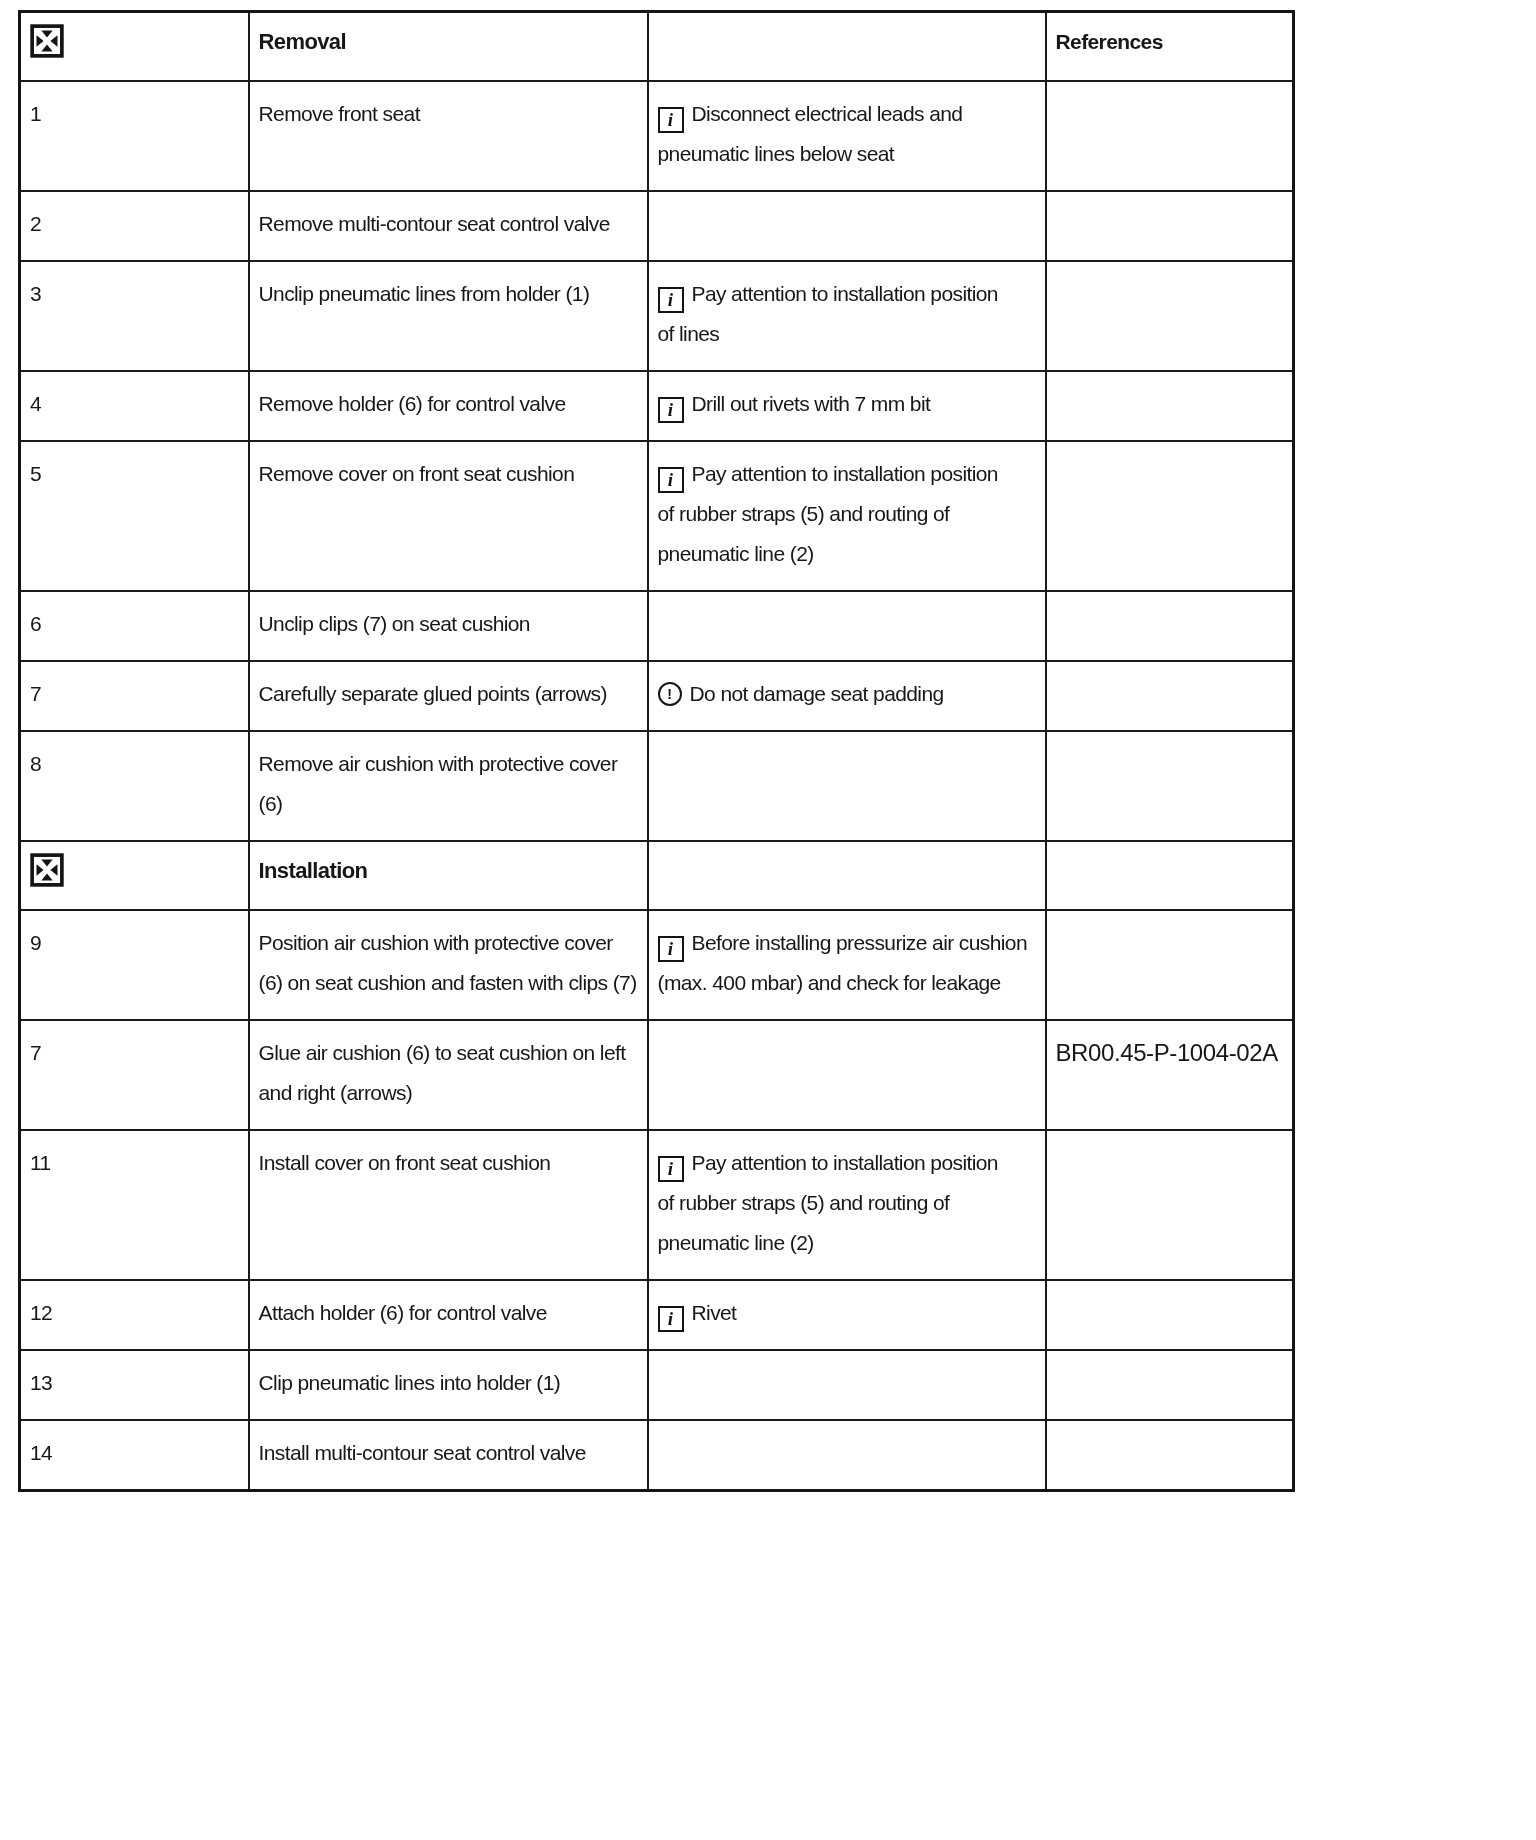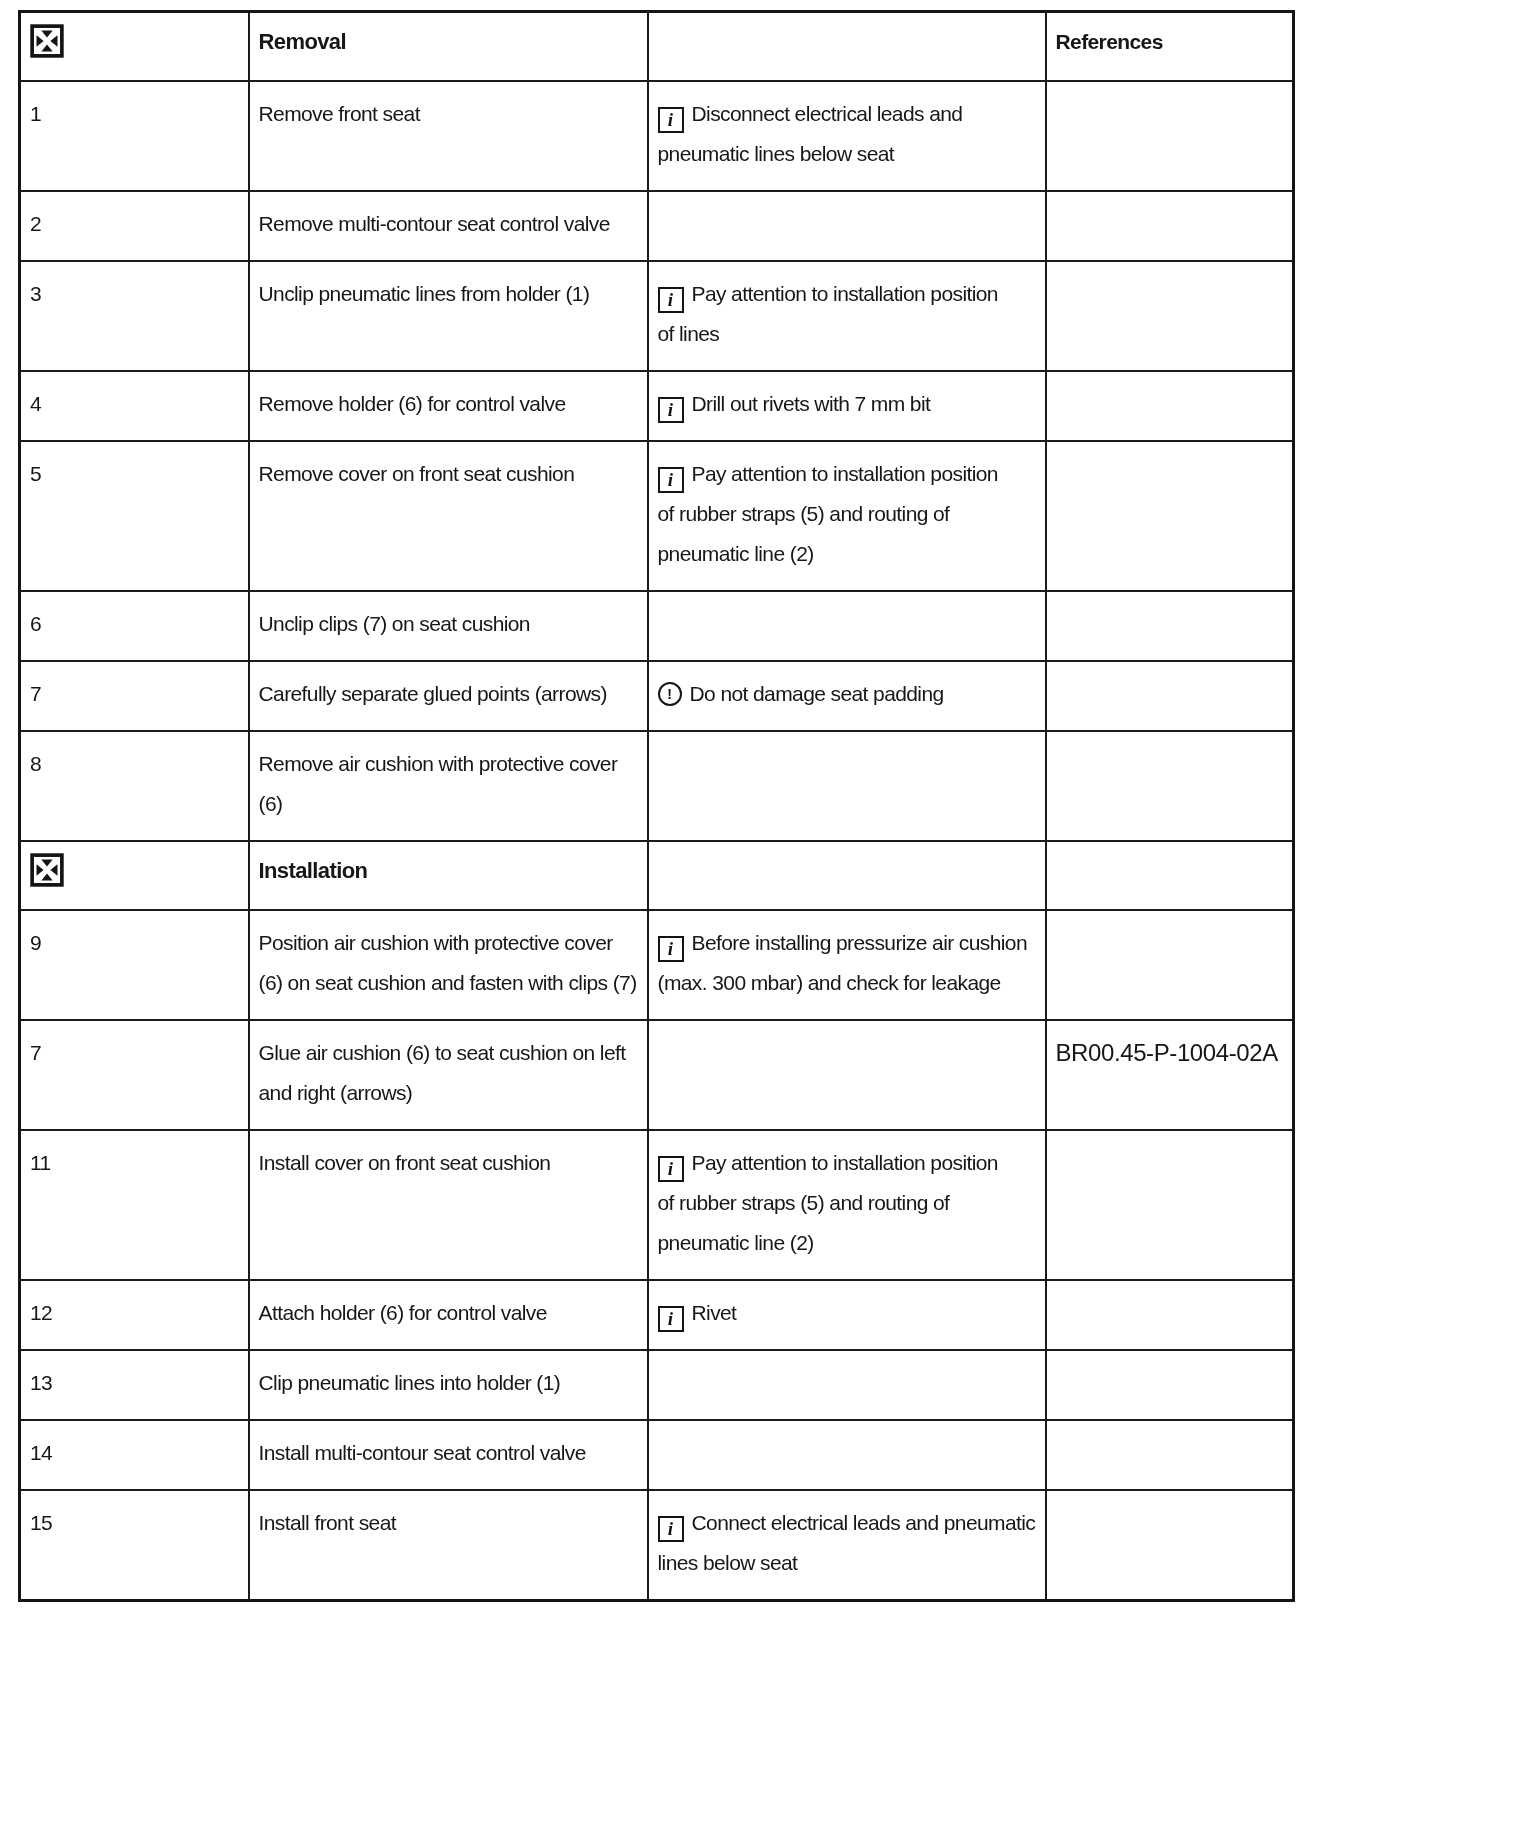--- a/index.html
+++ b/index.html
@@ -244,21 +244,21 @@
         <tr class="step-row">
     <td class="col-num">
       <span class="step-num">9</span>
     </td>
     <td class="col-task">
       <span class="task-text">Position air cushion with protective cover
 (6) on seat cushion and fasten with clips (7)</span>
     </td>
     <td class="col-note">
       <span class="icon-slot"><span class="note-icon info-box">i</span></span><span class="note-text">Before installing pressurize air cushion
-(max. 300 mbar) and check for leakage</span>
+(max. 400 mbar) and check for leakage</span>
     </td>
     <td class="col-ref">
       <span class="ref-text"></span>
     </td>
   </tr>
         <tr class="step-row">
     <td class="col-num">
       <span class="step-num">7</span>
     </td>
     <td class="col-task">
@@ -318,35 +318,20 @@
   </tr>
         <tr class="step-row">
     <td class="col-num">
       <span class="step-num">14</span>
     </td>
     <td class="col-task">
       <span class="task-text">Install multi-contour seat control valve</span>
     </td>
     <td class="col-note">
       <span class="icon-slot"></span><span class="note-text"></span>
-    </td>
-    <td class="col-ref">
-      <span class="ref-text"></span>
-    </td>
-  </tr>
-        <tr class="step-row">
-    <td class="col-num">
-      <span class="step-num">15</span>
-    </td>
-    <td class="col-task">
-      <span class="task-text">Install front seat</span>
-    </td>
-    <td class="col-note">
-      <span class="icon-slot"><span class="note-icon info-box">i</span></span><span class="note-text">Connect electrical leads and pneumatic
-lines below seat</span>
     </td>
     <td class="col-ref">
       <span class="ref-text"></span>
     </td>
   </tr>
       </tbody>
   </table>
 </div>
 
 </body></html>

